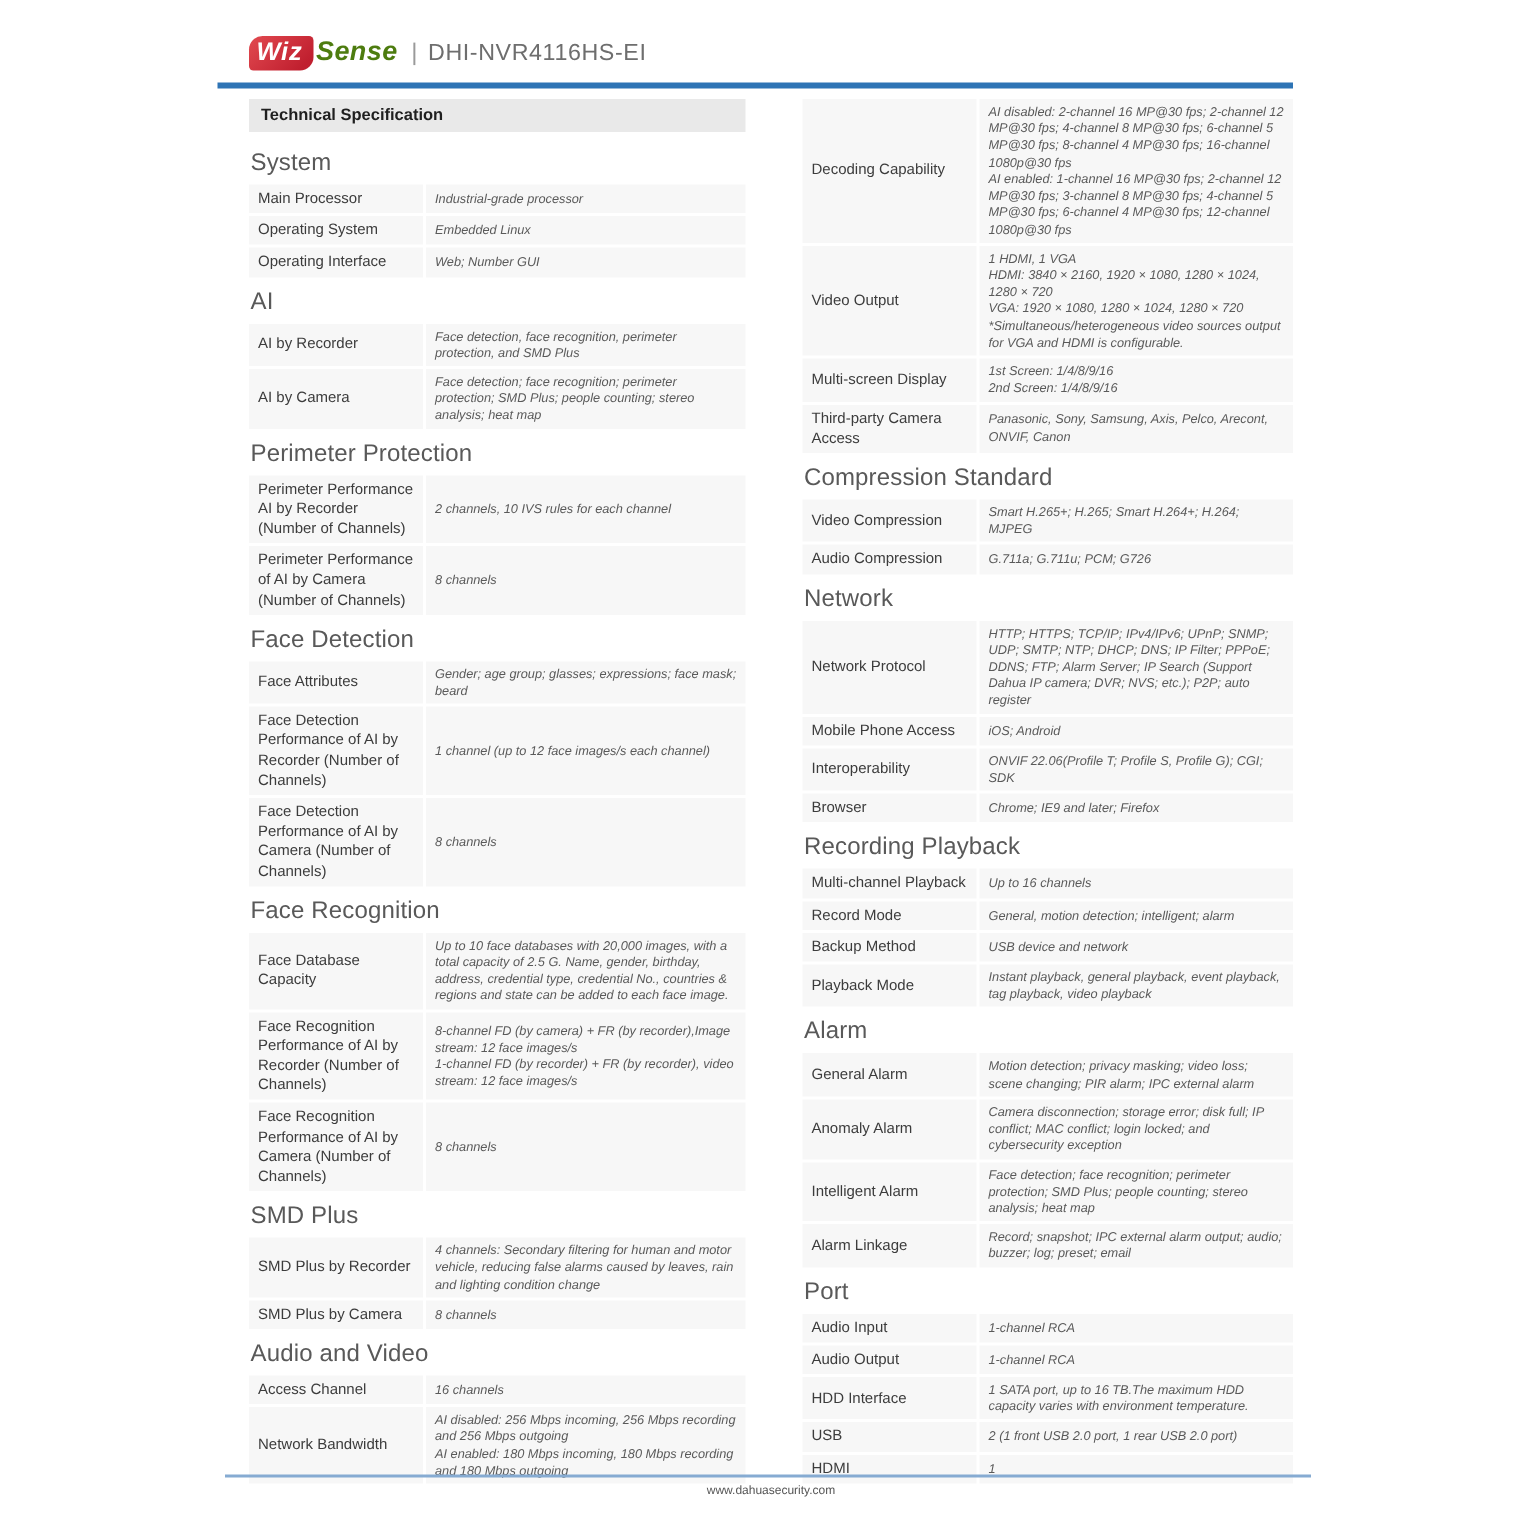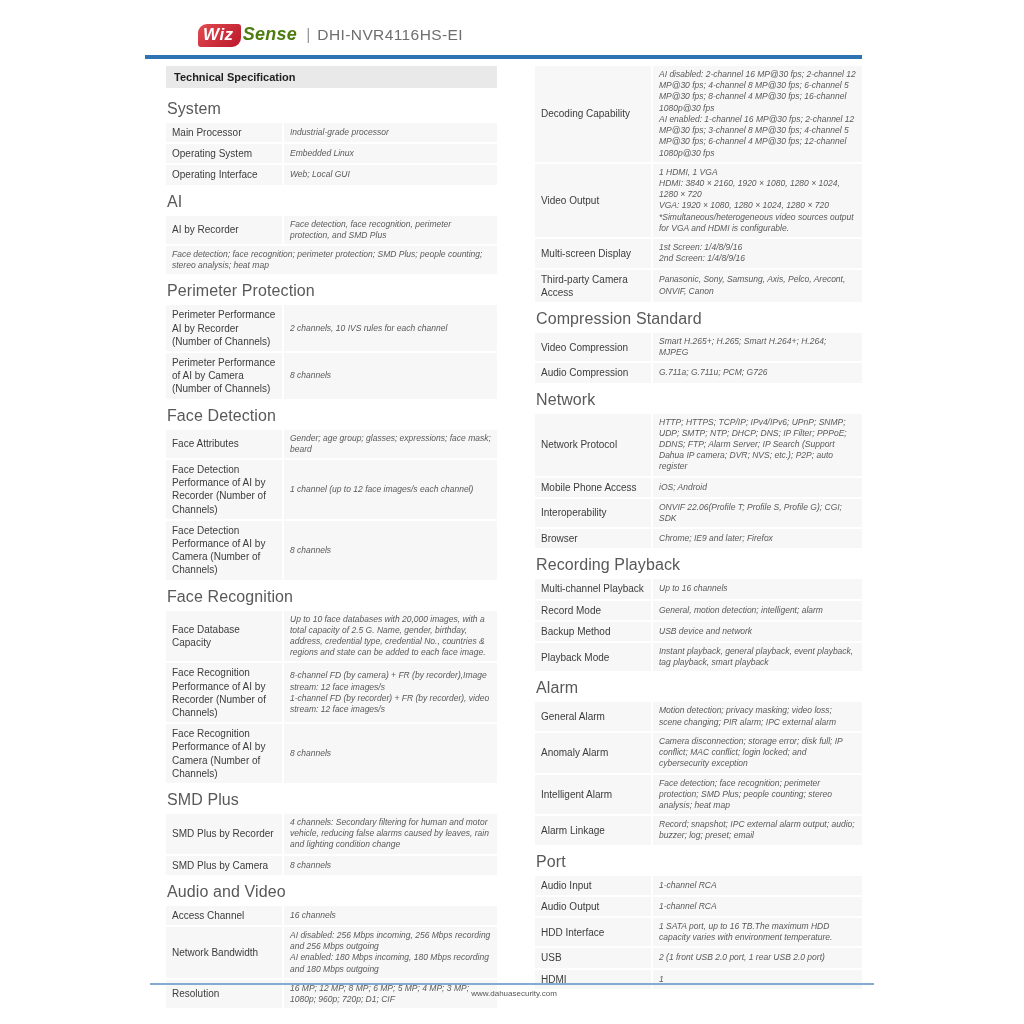--- a/index.html
+++ b/index.html
@@ -1,21 +1,21 @@
 <!DOCTYPE html>
 <html><head>
 <meta charset="utf-8">
 <style>
   * { box-sizing: border-box; margin: 0; padding: 0; }
   html, body { width: 1024px; background: #ffffff; font-family: "Liberation Sans", sans-serif; }
   .page { position: relative; width: 1024px; height: 1024px; background: #fff; overflow: hidden; }
 
   
   .header { position: absolute; top: 24px; left: 166px; width: 696px; }
-  .logo-row { display: flex; align-items: baseline; height: 26px; margin-left: 32px; }
+  .logo-row { display: flex; align-items: baseline; height: 26px; }
   .logo-wiz { display: inline-block; background: linear-gradient(135deg, #e24a50 0%, #c01f2f 85%); color: #fff; font-style: italic; font-weight: bold; font-size: 17px; padding: 1px 7px 2px 5px; border-radius: 9px 3px 9px 3px; letter-spacing: 0.5px; }
   .logo-sense { color: #4d7c0f; font-style: italic; font-weight: bold; font-size: 18px; margin-left: 2px; letter-spacing: 0.3px; }
   .logo-sep { color: #9a9a9a; font-size: 16px; font-weight: 300; margin: 0 7px 0 9px; }
   .model { color: #6e6e6e; font-size: 15.5px; letter-spacing: 0.4px; }
   .blue-rule { position: absolute; top: 55px; left: 145px; width: 717px; height: 4px; background: #2e74b5; }
 
   
   .columns { position: absolute; top: 66px; left: 166px; width: 696px; display: flex; }
   .col { display: flex; flex-direction: column; }
   .col-left  { width: 331px; margin-right: 38px; }
@@ -56,28 +56,29 @@
         <div class="row">
           <div class="cell label">Main Processor</div>
           <div class="cell value">Industrial-grade processor</div>
         </div>
         <div class="row">
           <div class="cell label">Operating System</div>
           <div class="cell value">Embedded Linux</div>
         </div>
         <div class="row">
           <div class="cell label">Operating Interface</div>
-          <div class="cell value">Web; Local GUI</div>
+          <div class="cell value">Web; Number GUI</div>
         </div>
         <div class="section-title">AI</div>
         <div class="row">
           <div class="cell label">AI by Recorder</div>
           <div class="cell value">Face detection, face recognition, perimeter protection, and SMD Plus</div>
         </div>
         <div class="row">
+          <div class="cell label">AI by Camera</div>
           <div class="cell value">Face detection; face recognition; perimeter protection; SMD Plus; people counting; stereo analysis; heat map</div>
         </div>
         <div class="section-title">Perimeter Protection</div>
         <div class="row">
           <div class="cell label">Perimeter Performance AI by Recorder (Number of Channels)</div>
           <div class="cell value">2 channels, 10 IVS rules for each channel</div>
         </div>
         <div class="row">
           <div class="cell label">Perimeter Performance of AI by Camera (Number of Channels)</div>
           <div class="cell value">8 channels</div>
@@ -120,24 +121,20 @@
         </div>
         <div class="section-title">Audio and Video</div>
         <div class="row">
           <div class="cell label">Access Channel</div>
           <div class="cell value">16 channels</div>
         </div>
         <div class="row">
           <div class="cell label">Network Bandwidth</div>
           <div class="cell value">AI disabled: 256 Mbps incoming, 256 Mbps recording and 256 Mbps outgoing
 AI enabled: 180 Mbps incoming, 180 Mbps recording and 180 Mbps outgoing</div>
-        </div>
-        <div class="row">
-          <div class="cell label">Resolution</div>
-          <div class="cell value">16 MP; 12 MP; 8 MP; 6 MP; 5 MP; 4 MP; 3 MP; 1080p; 960p; 720p; D1; CIF</div>
         </div>
       </div>
     <div class="col col-right">
         <div class="row">
           <div class="cell label">Decoding Capability</div>
           <div class="cell value">AI disabled: 2-channel 16 MP@30 fps; 2-channel 12 MP@30 fps; 4-channel 8 MP@30 fps; 6-channel 5 MP@30 fps; 8-channel 4 MP@30 fps; 16-channel 1080p@30 fps
 AI enabled: 1-channel 16 MP@30 fps; 2-channel 12 MP@30 fps; 3-channel 8 MP@30 fps; 4-channel 5 MP@30 fps; 6-channel 4 MP@30 fps; 12-channel 1080p@30 fps</div>
         </div>
         <div class="row">
           <div class="cell label">Video Output</div>
@@ -189,21 +186,21 @@
         <div class="row">
           <div class="cell label">Record Mode</div>
           <div class="cell value">General, motion detection; intelligent; alarm</div>
         </div>
         <div class="row">
           <div class="cell label">Backup Method</div>
           <div class="cell value">USB device and network</div>
         </div>
         <div class="row">
           <div class="cell label">Playback Mode</div>
-          <div class="cell value">Instant playback, general playback, event playback, tag playback, smart playback</div>
+          <div class="cell value">Instant playback, general playback, event playback, tag playback, video playback</div>
         </div>
         <div class="section-title">Alarm</div>
         <div class="row">
           <div class="cell label">General Alarm</div>
           <div class="cell value">Motion detection; privacy masking; video loss; scene changing; PIR alarm; IPC external alarm</div>
         </div>
         <div class="row">
           <div class="cell label">Anomaly Alarm</div>
           <div class="cell value">Camera disconnection; storage error; disk full; IP conflict; MAC conflict; login locked; and cybersecurity exception</div>
         </div>

